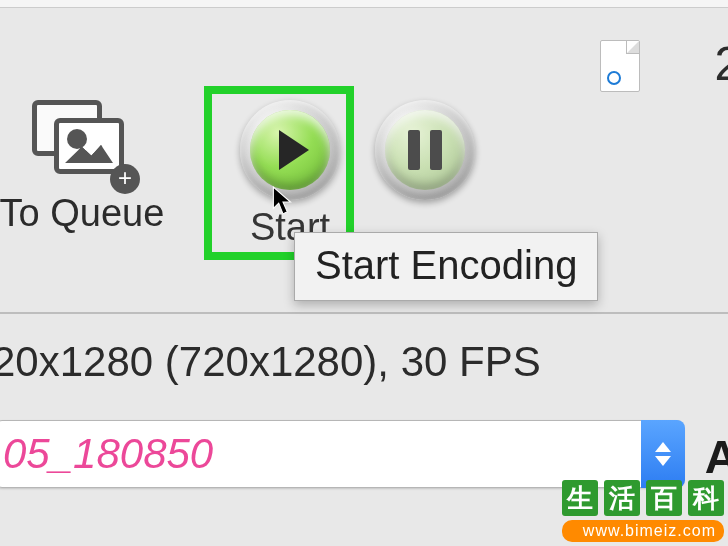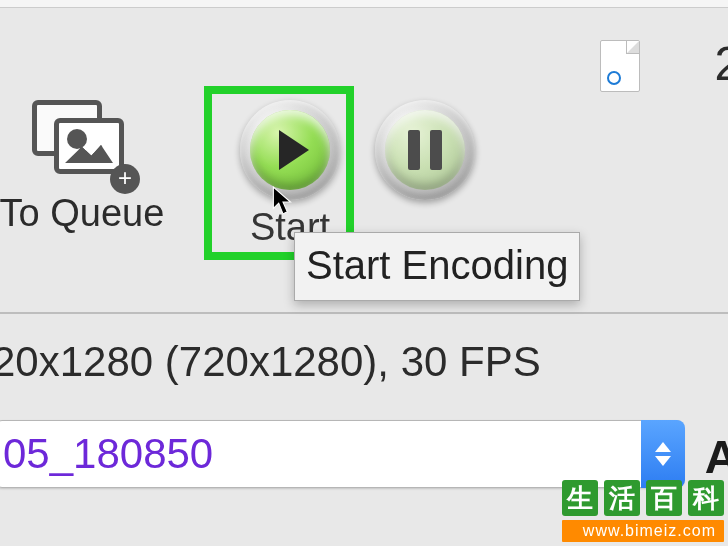--- a/index.html
+++ b/index.html
@@ -168,21 +168,21 @@
       background: rgba(255,255,255,.05);
       pointer-events: none;
       z-index: 5;
     }
     .tooltip {
       position: absolute;
       top: 232px;
       left: 294px;
       background: #f2f2f2;
       border: 1px solid #aaa;
-      padding: 10px 11px 12px;
+      padding: 10px 20px 12px;
       font-size: 40px;
       color: #222;
       box-shadow: 0 4px 10px rgba(0,0,0,.25);
       z-index: 6;
     }
     .cursor {
       position: absolute;
       top: 186px;
       left: 272px;
       width: 22px;
@@ -213,21 +213,22 @@
       background: #ffffff;
       border: 1px solid #b6b6b6;
       border-radius: 8px;
       box-shadow: 0 1px 2px rgba(0,0,0,.15);
       display: flex;
       align-items: center;
       padding-left: 8px;
     }
     .combo-text {
       font-size: 42px;
-      color: #6d28d9;
+      color: #ec4899;
+      font-style: italic;
     }
     .combo-stepper {
       position: absolute;
       right: -2px;
       top: -1px;
       bottom: -1px;
       width: 44px;
       background: linear-gradient(#5aa5ff, #2d7df2);
       border-radius: 0 8px 8px 0;
       display: flex;
@@ -274,21 +275,21 @@
       border-radius: 3px;
       font-weight: 700;
     }
     .wm-url {
       background: #ff8a00;
       color: #fff;
       font-size: 16px;
       padding: 2px 8px;
       margin-top: 4px;
       letter-spacing: 1px;
-      border-radius: 1px;
+      border-radius: 10px;
     }
   </style>
 </head>
 <body>
 
 <div class="top-title-row"></div>
 
 <div class="file-badge">
   <div class="file-badge-q"></div>
 </div>

